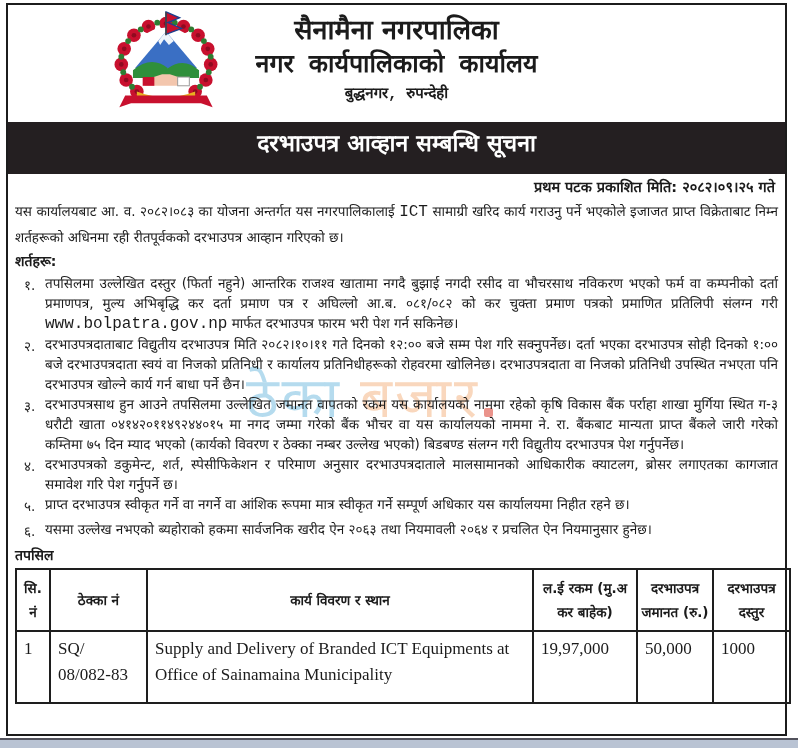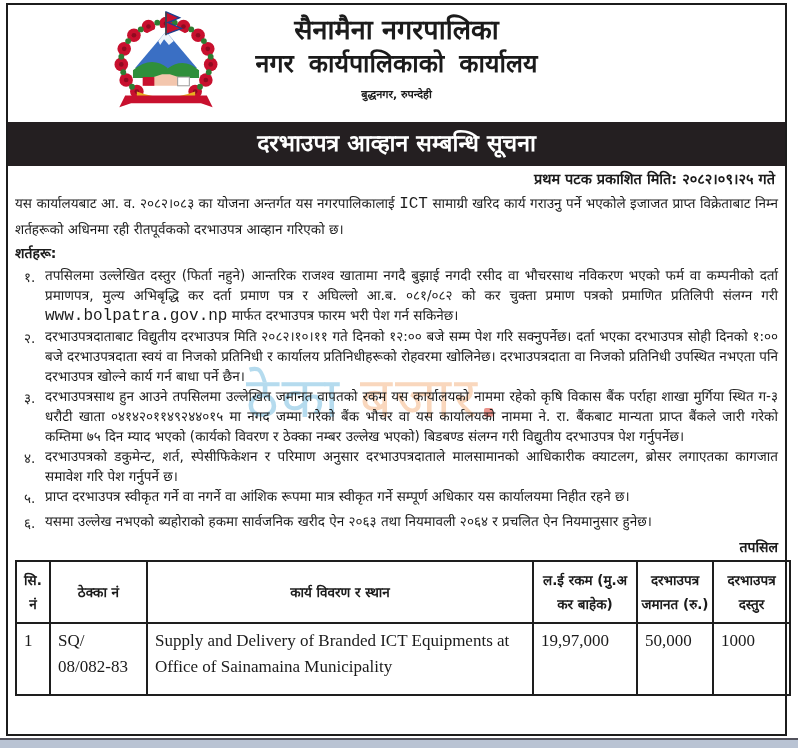--- a/index.html
+++ b/index.html
@@ -15,45 +15,45 @@
   .bottom-strip {
     position:absolute; left:0; right:0; bottom:0; height:8px;
     background:#b9c3d3; border-top:2px solid #52525c;
   }
   
   .header { position:relative; height:110px; }
   .logo { position:absolute; left:98px; top:5px; width:120px; height:103px; }
   .titles { text-align:center; padding-top:7px; }
   .title1 { font-size:27px; font-weight:bold; line-height:36px; }
   .title2 { font-size:25px; font-weight:bold; line-height:36px;font-family:Liberation Mono, monospace; }
-  .title3 { font-size:11px; font-weight:bold; line-height:22px; }
+  .title3 { font-size:15px; font-weight:bold; line-height:22px;font-family:Liberation Mono, monospace; }
   
   .banner {
     margin-top:7px; background:#241f21; color:#ffffff; text-align:center;
-    font-size:23px; font-weight:bold; padding:4px 0 8px 0;
+    font-size:23px; font-weight:bold; padding:4px 0 16px 0;
   }
   
   .watermark {
     position:absolute; left:238px; top:352px; z-index:0;
     font-size:56px; font-weight:normal; letter-spacing:3px; opacity:0.65;
     white-space:nowrap;
   }
   .wm-blue { color:#8ec9e6; }
   .wm-orange { color:#f6c39a; margin-left:18px; }
   .wm-dot { display:inline-block; width:9px; height:9px; background:#e05a4e; border-radius:2px; margin-left:4px; vertical-align:baseline; }
   
   .content { position:relative; z-index:1; padding:0 7px; }
   .pub-date { text-align:right; font-weight:bold; font-size:14.5px; padding:2px 3px 3px 0; }
   .intro { font-size:13.5px; line-height:25px; text-align:justify; }
   .serif-en { font-family:Liberation Mono, monospace; font-size:16px; }
   .terms-heading { font-weight:bold; font-size:14px; line-height:23px; }
   .term { display:flex; }
   .term-num { width:30px; box-sizing:border-box; padding-left:9px; font-size:13.5px; line-height:25px; flex:none; }
   .term-text { flex:1; font-size:13.5px; line-height:20px; text-align:justify; }
-  .tapasil { text-align:right; font-weight:bold; font-size:14px; line-height:21px; padding-top:1px; }
+  .tapasil { text-align:left; font-weight:bold; font-size:14px; line-height:21px; padding-top:1px; }
   
   table.sched { width:100%; border-collapse:collapse; table-layout:fixed; margin-top:2px; }
   .sched th, .sched td { border:2px solid #1e1e1e; box-sizing:border-box; }
   .sched th {
     font-size:13.5px; font-weight:bold; text-align:center; vertical-align:middle;
     line-height:24px; padding:4px 2px; height:62px;
   }
   .sched td {
     font-family:"Liberation Serif","DejaVu Serif",serif; font-size:17px;
     vertical-align:top; text-align:left; padding:4px 7px; line-height:26px; height:72px;

